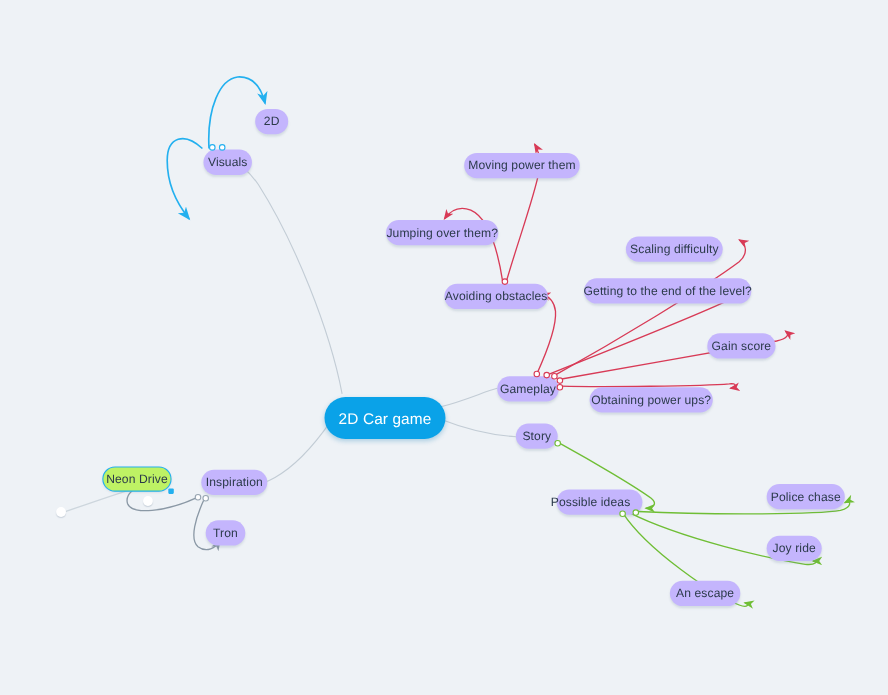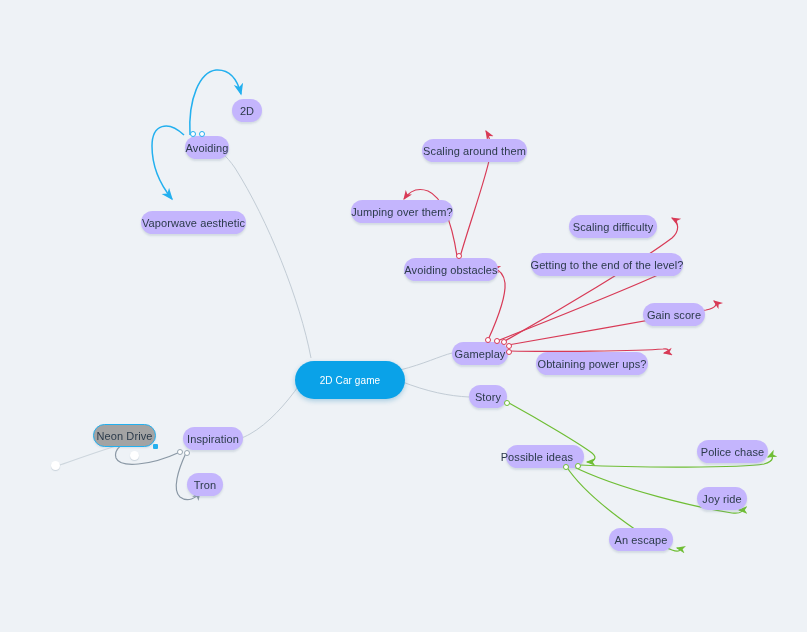--- a/index.html
+++ b/index.html
@@ -23,30 +23,30 @@
     white-space:nowrap;
     font-size:11px;
     letter-spacing:.1px;
     padding:0 11px;
     height:23px;
     box-sizing:border-box;
   }
   .node.root{
     background:#0aa2e8;
     color:#ffffff;
-    font-size:10px;
+    font-size:14px;
     height:38px;
     border-radius:19px;
     padding:0 22px;
     box-shadow:0 2px 5px rgba(10,120,180,.30);
     align-items:center;
   }
   .node.selected{
     border:1.5px solid #23b0ef;
-    background:#a3a3a3;
+    background:#bef264;
     box-shadow:0 1px 2px rgba(120,140,160,.18);
   }
   .sel-handle{
     position:absolute;
     width:5px;height:5px;
     background:#23b0ef;
     border-radius:1px;
   }
   .handle{
     position:absolute;
@@ -120,32 +120,29 @@
       <path d="M186,453 C178,470 172,490 180,497 C188,503 196,498 200,492" marker-end="url(#ah-gray)"></path>
       <path d="M57,466 C80,458 108,448 126,443" stroke="#cdd6dd"></path>
     </g>
   </svg>
 
   <div class="node root" style="left:295px;top:361px;width:110px;height:38px;">
     <span>2D Car game</span>
   </div>
 
   <div class="node" style="left:185px;top:136px;width:44px;">
-    <span>Avoiding</span>
+    <span>Visuals</span>
   </div>
   <div class="handle blue" style="left:190px;top:131px;"></div>
   <div class="handle blue" style="left:199px;top:131px;"></div>
 
   <div class="node" style="left:232px;top:99px;width:30px;">
     <span>2D</span>
   </div>
 
-  <div class="node" style="left:141px;top:211px;width:105px;">
-    <span>Vaporwave aesthetic</span>
-  </div>
 
   <div class="node" style="left:452px;top:342px;width:56px;">
     <span>Gameplay</span>
   </div>
   <div class="handle red" style="left:485px;top:337px;"></div>
   <div class="handle red" style="left:494px;top:338px;"></div>
   <div class="handle red" style="left:501px;top:339px;"></div>
   <div class="handle red" style="left:506px;top:343px;"></div>
   <div class="handle red" style="left:506px;top:349px;"></div>
 
@@ -164,21 +161,21 @@
 
   <div class="node" style="left:643px;top:303px;width:62px;">
     <span>Gain score</span>
   </div>
 
   <div class="node" style="left:536px;top:352px;width:112px;">
     <span>Obtaining power ups?</span>
   </div>
 
   <div class="node" style="left:422px;top:139px;width:105px;">
-    <span>Scaling around them</span>
+    <span>Moving power them</span>
   </div>
 
   <div class="node" style="left:351px;top:200px;width:102px;">
     <span>Jumping over them?</span>
   </div>
 
   <div class="node" style="left:469px;top:385px;width:38px;">
     <span>Story</span>
   </div>
   <div class="handle green" style="left:504px;top:400px;"></div>

